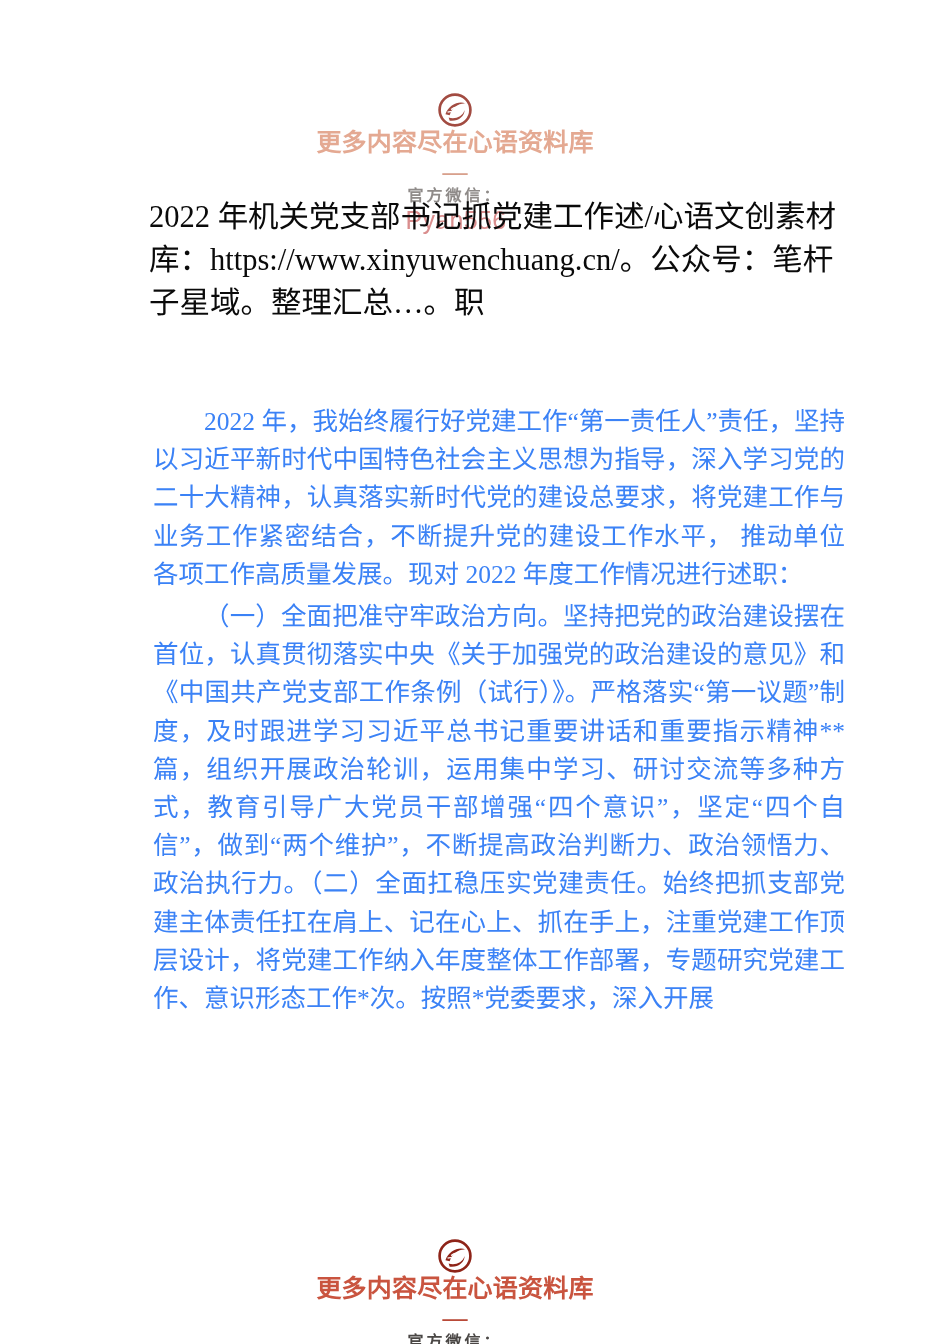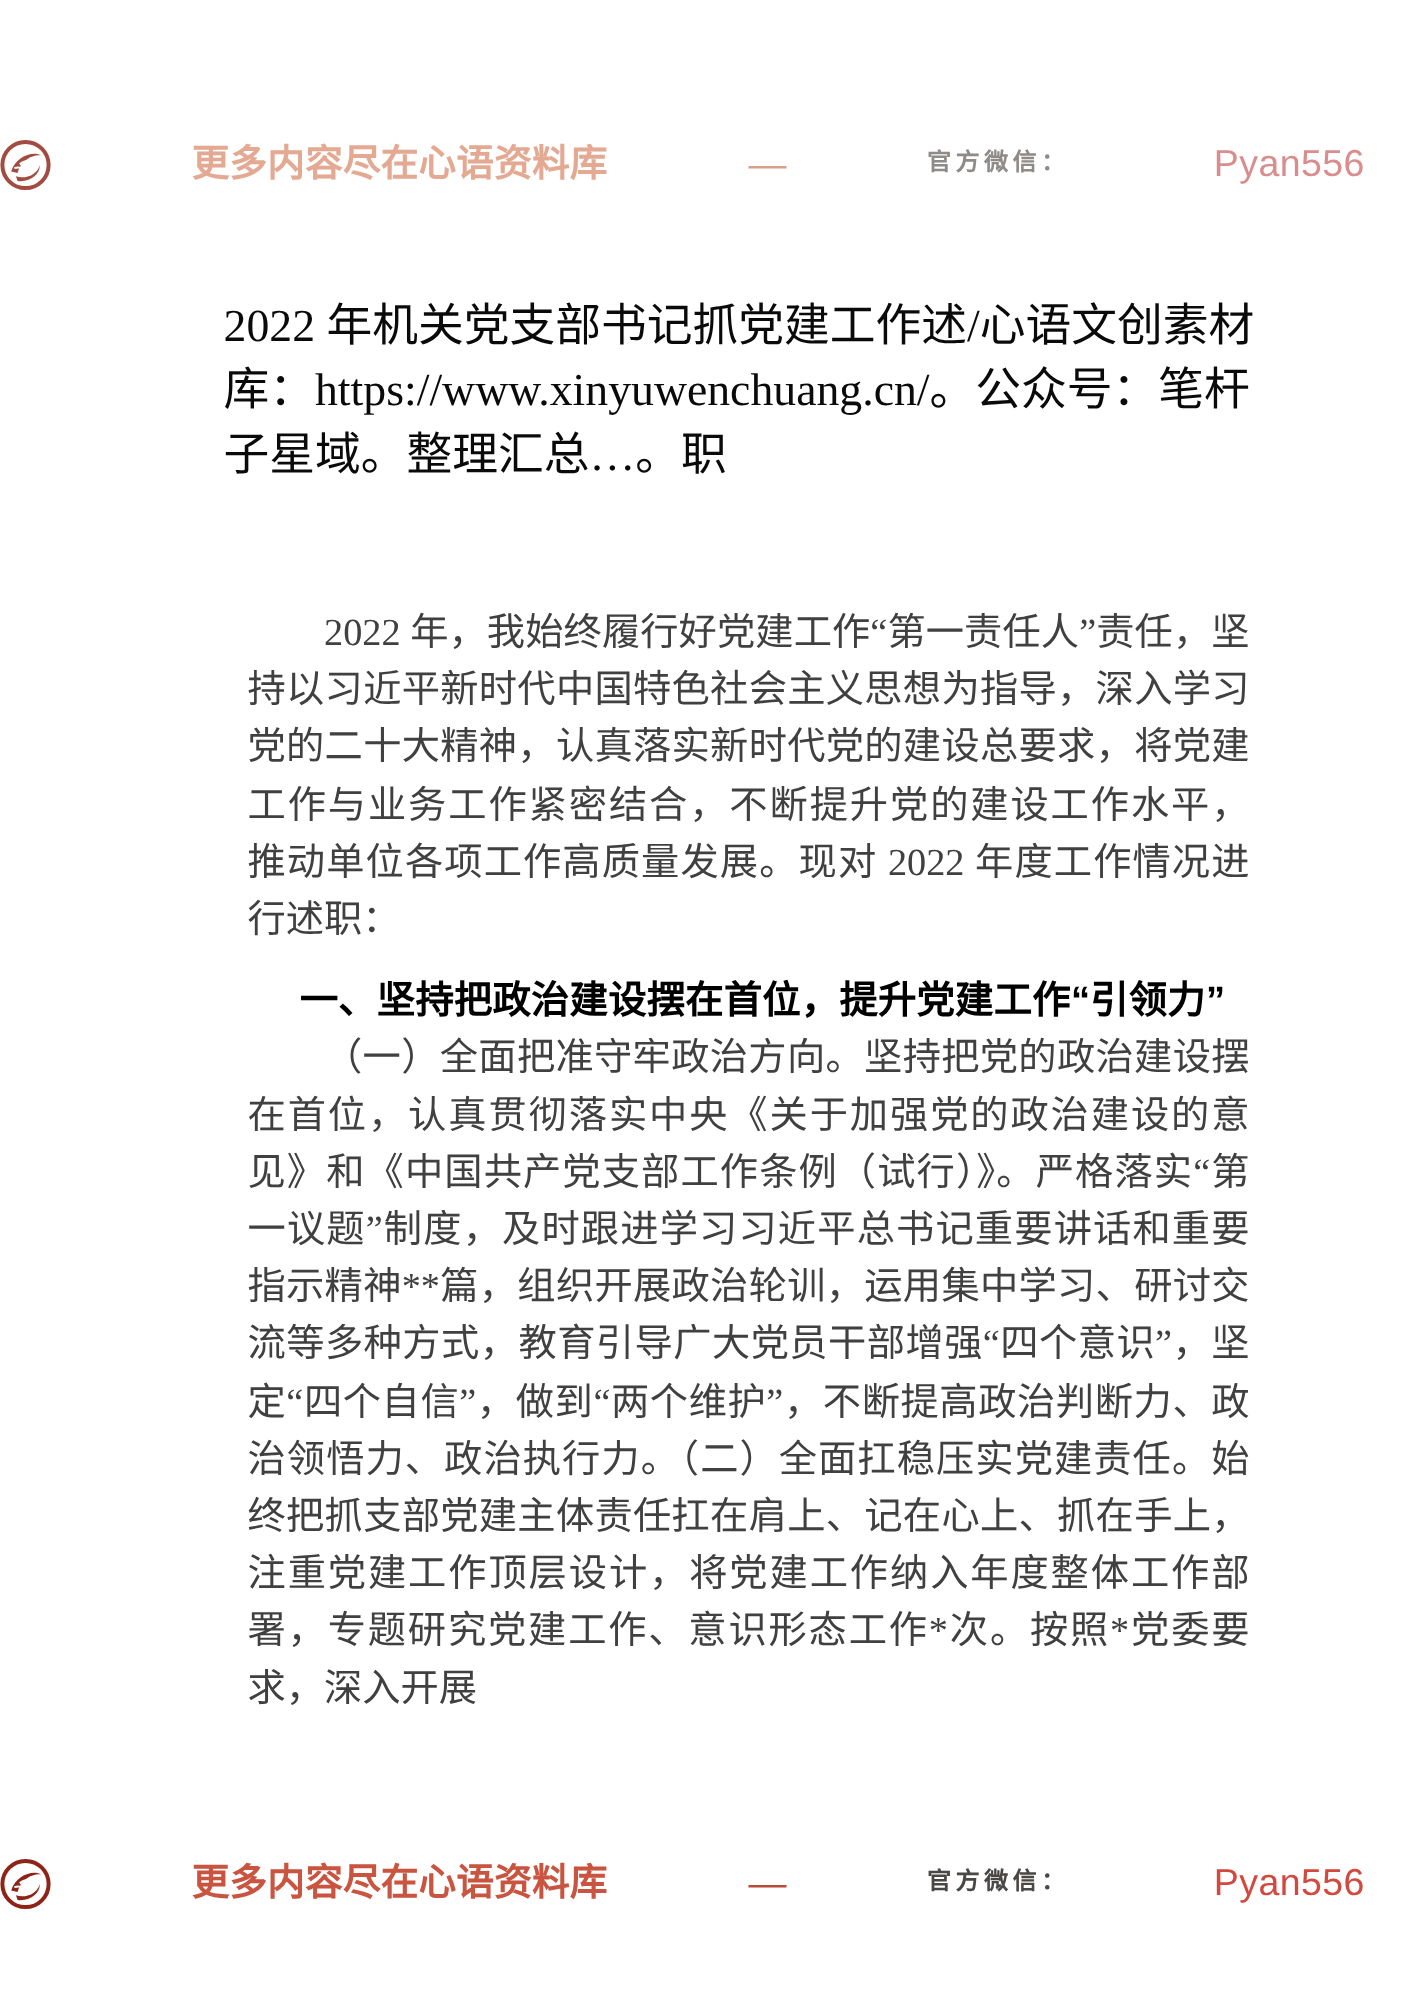--- a/index.html
+++ b/index.html
@@ -24,25 +24,26 @@
     box-sizing: border-box;
   }
 
   
   .watermark {
     position: absolute;
     left: 0;
     width: 910px;
     display: flex;
     align-items: center;
-    justify-content: space-between;
+    justify-content: center;
     gap: 4px;
     white-space: nowrap;
     user-select: none;
     pointer-events: none;
+    flex-direction: column;
   }
   .watermark-top    { top: 92px; }
   .watermark-bottom { top: 1238px; }
 
   .wm-logo {
     display: inline-block;
     width: 34px;
     height: 34px;
     flex: 0 0 34px;
     position: relative;
@@ -110,22 +111,22 @@
     margin: 0;
     letter-spacing: 0px;
     word-break: break-all;
     text-align: left;
   }
 
   .para {
     font-family: "Liberation Serif", "DejaVu Serif", serif;
     font-size: 25.5px;
     line-height: 38.2px;
-    color: #404040;
-    margin: 16px;
+    color: #3b82f6;
+    margin: 4px;
     text-align: justify;
     text-justify: inter-ideograph;
     word-break: break-all;
     text-indent: 2em;
   }
 
   .para-lead { margin-top: 78px; }
 
   .heading {
     font-family: "Liberation Sans", "DejaVu Sans", sans-serif;
@@ -164,21 +165,20 @@
     <span class="wm-official">官方微信：</span>
     <span class="wm-handle">Pyan556</span>
   </div>
 
   <div class="doc">
 
     <h1 class="doc-title">2022 年机关党支部书记抓党建工作述/心语文创素材库：https://www.xinyuwenchuang.cn/。公众号：笔杆子星域。整理汇总…。职</h1>
 
     <p class="para para-lead">2022 年，我始终履行好党建工作“第一责任人”责任，坚持以习近平新时代中国特色社会主义思想为指导，深入学习党的二十大精神，认真落实新时代党的建设总要求，将党建工作与业务工作紧密结合，不断提升党的建设工作水平， 推动单位各项工作高质量发展。现对 2022 年度工作情况进行述职：</p>
 
-    <p class="heading">一、坚持把政治建设摆在首位，提升党建工作“引领力”</p>
 
     <p class="para para-body">（一）全面把准守牢政治方向。坚持把党的政治建设摆在首位，认真贯彻落实中央《关于加强党的政治建设的意见》和《中国共产党支部工作条例（试行）》。严格落实“第一议题”制度，及时跟进学习习近平总书记重要讲话和重要指示精神**篇，组织开展政治轮训，运用集中学习、研讨交流等多种方式，教育引导广大党员干部增强“四个意识”，坚定“四个自信”，做到“两个维护”，不断提高政治判断力、政治领悟力、政治执行力。（二）全面扛稳压实党建责任。始终把抓支部党建主体责任扛在肩上、记在心上、抓在手上，注重党建工作顶层设计，将党建工作纳入年度整体工作部署，专题研究党建工作、意识形态工作*次。按照*党委要求，深入开展</p>
 
   </div>
 
   <div class="watermark watermark-bottom">
     <span class="wm-logo">
       <svg viewBox="0 0 64 64" aria-hidden="true">
         <circle cx="32" cy="32" r="29" fill="none" stroke="#8e2418" stroke-width="5"></circle>
         <path d="M14 40 C20 22, 40 14, 52 20 C42 18, 26 26, 22 42 Z" fill="#8e2418"></path>

